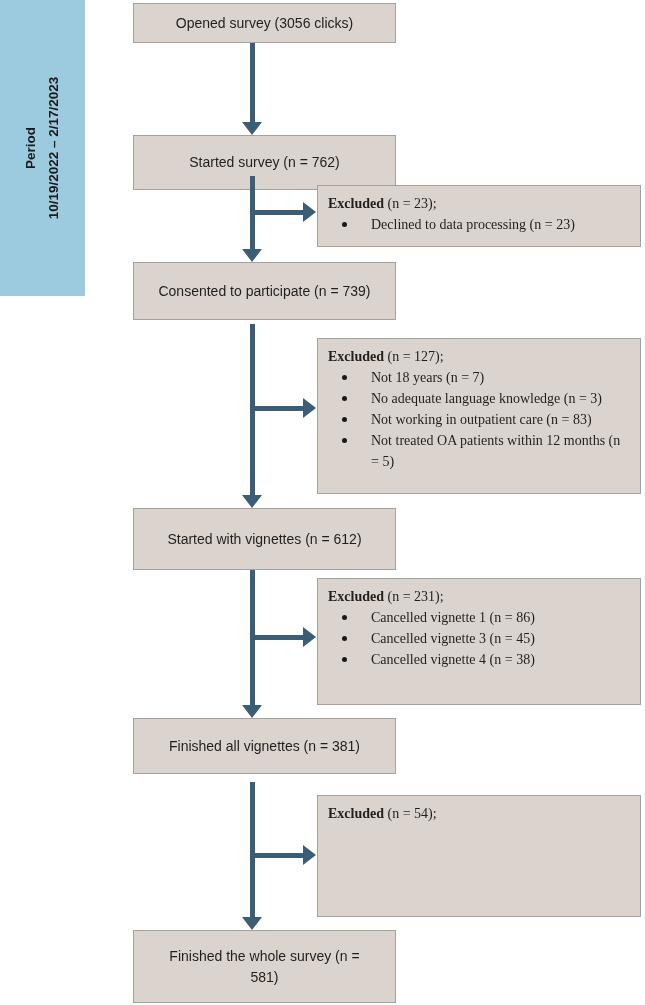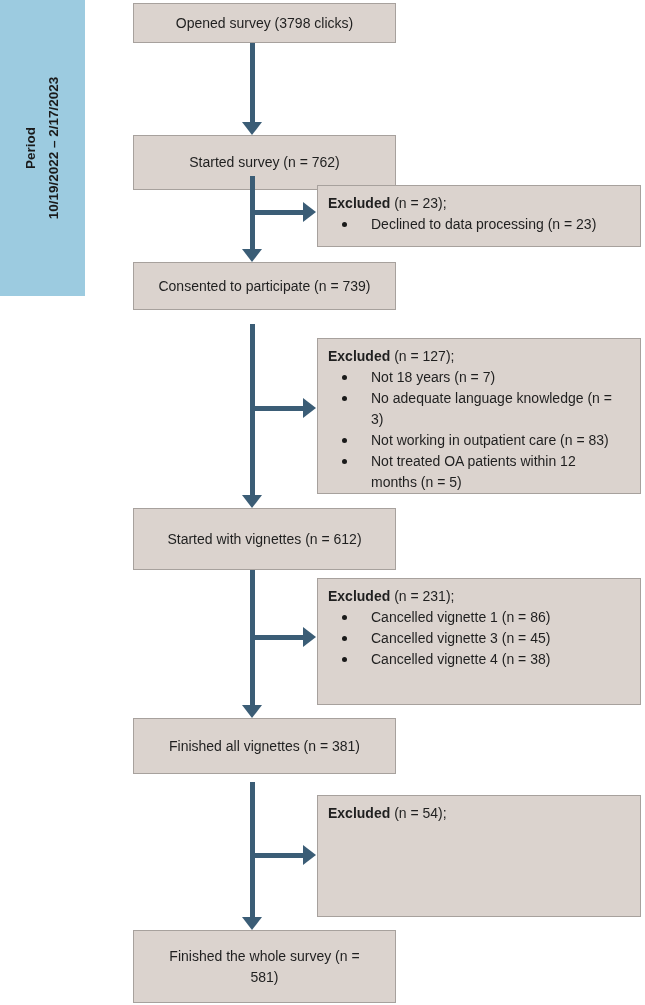--- a/index.html
+++ b/index.html
@@ -21,30 +21,30 @@
 
   
   .fbox{
     position:absolute;left:133px;width:263px;
     background:#DBD3CE;border:1.5px solid #A7A19D;box-sizing:border-box;
     display:flex;align-items:center;justify-content:center;text-align:center;
     font-size:14px;line-height:1.45;padding:4px 20px;
   }
   .fbox.b1{top:3px;height:40px;}
   .fbox.b2{top:135px;height:55px;}
-  .fbox.b3{top:262px;height:48px;}
+  .fbox.b3{top:262px;height:58px;}
   .fbox.b4{top:508px;height:62px;}
   .fbox.b5{top:718px;height:56px;}
   .fbox.b6{top:930px;height:73px;}
 
   
   .ebox{
     position:absolute;left:317px;width:324px;
     background:#DBD3CE;border:1.5px solid #A7A19D;box-sizing:border-box;
-    font-size:14px;line-height:1.5;padding:7px 17px 7px 10px;
+    font-size:14px;line-height:1.5;padding:7px 17px 7px 10px;font-family:Liberation Serif, serif;
   }
   .ebox.e1{top:185px;height:62px;}
   .ebox.e2{top:338px;height:156px;}
   .ebox.e3{top:578px;height:127px;}
   .ebox.e4{top:795px;height:122px;}
   .ex-header b{font-weight:bold;}
   .ebox ul{margin:0;padding:0;list-style:none;}
   .ebox li{position:relative;padding-left:43px;}
   .ebox li::before{
     content:"";position:absolute;left:14px;top:8px;width:5px;height:5px;
@@ -69,21 +69,21 @@
 <body>
 
 <div class="period-panel">
   <div class="period-text">
     <div class="period-title">Period</div>
     <div class="period-range">10/19/2022 – 2/17/2023</div>
   </div>
 </div>
 
 <div class="fbox b1">
-    <span>Opened survey (3798 clicks)</span>
+    <span>Opened survey (3056 clicks)</span>
   </div>
 <div class="fbox b2">
     <span>Started survey (n = 762)</span>
   </div>
 <div class="fbox b3">
     <span>Consented to participate (n = 739)</span>
   </div>
 <div class="fbox b4">
     <span>Started with vignettes (n = 612)</span>
   </div>

